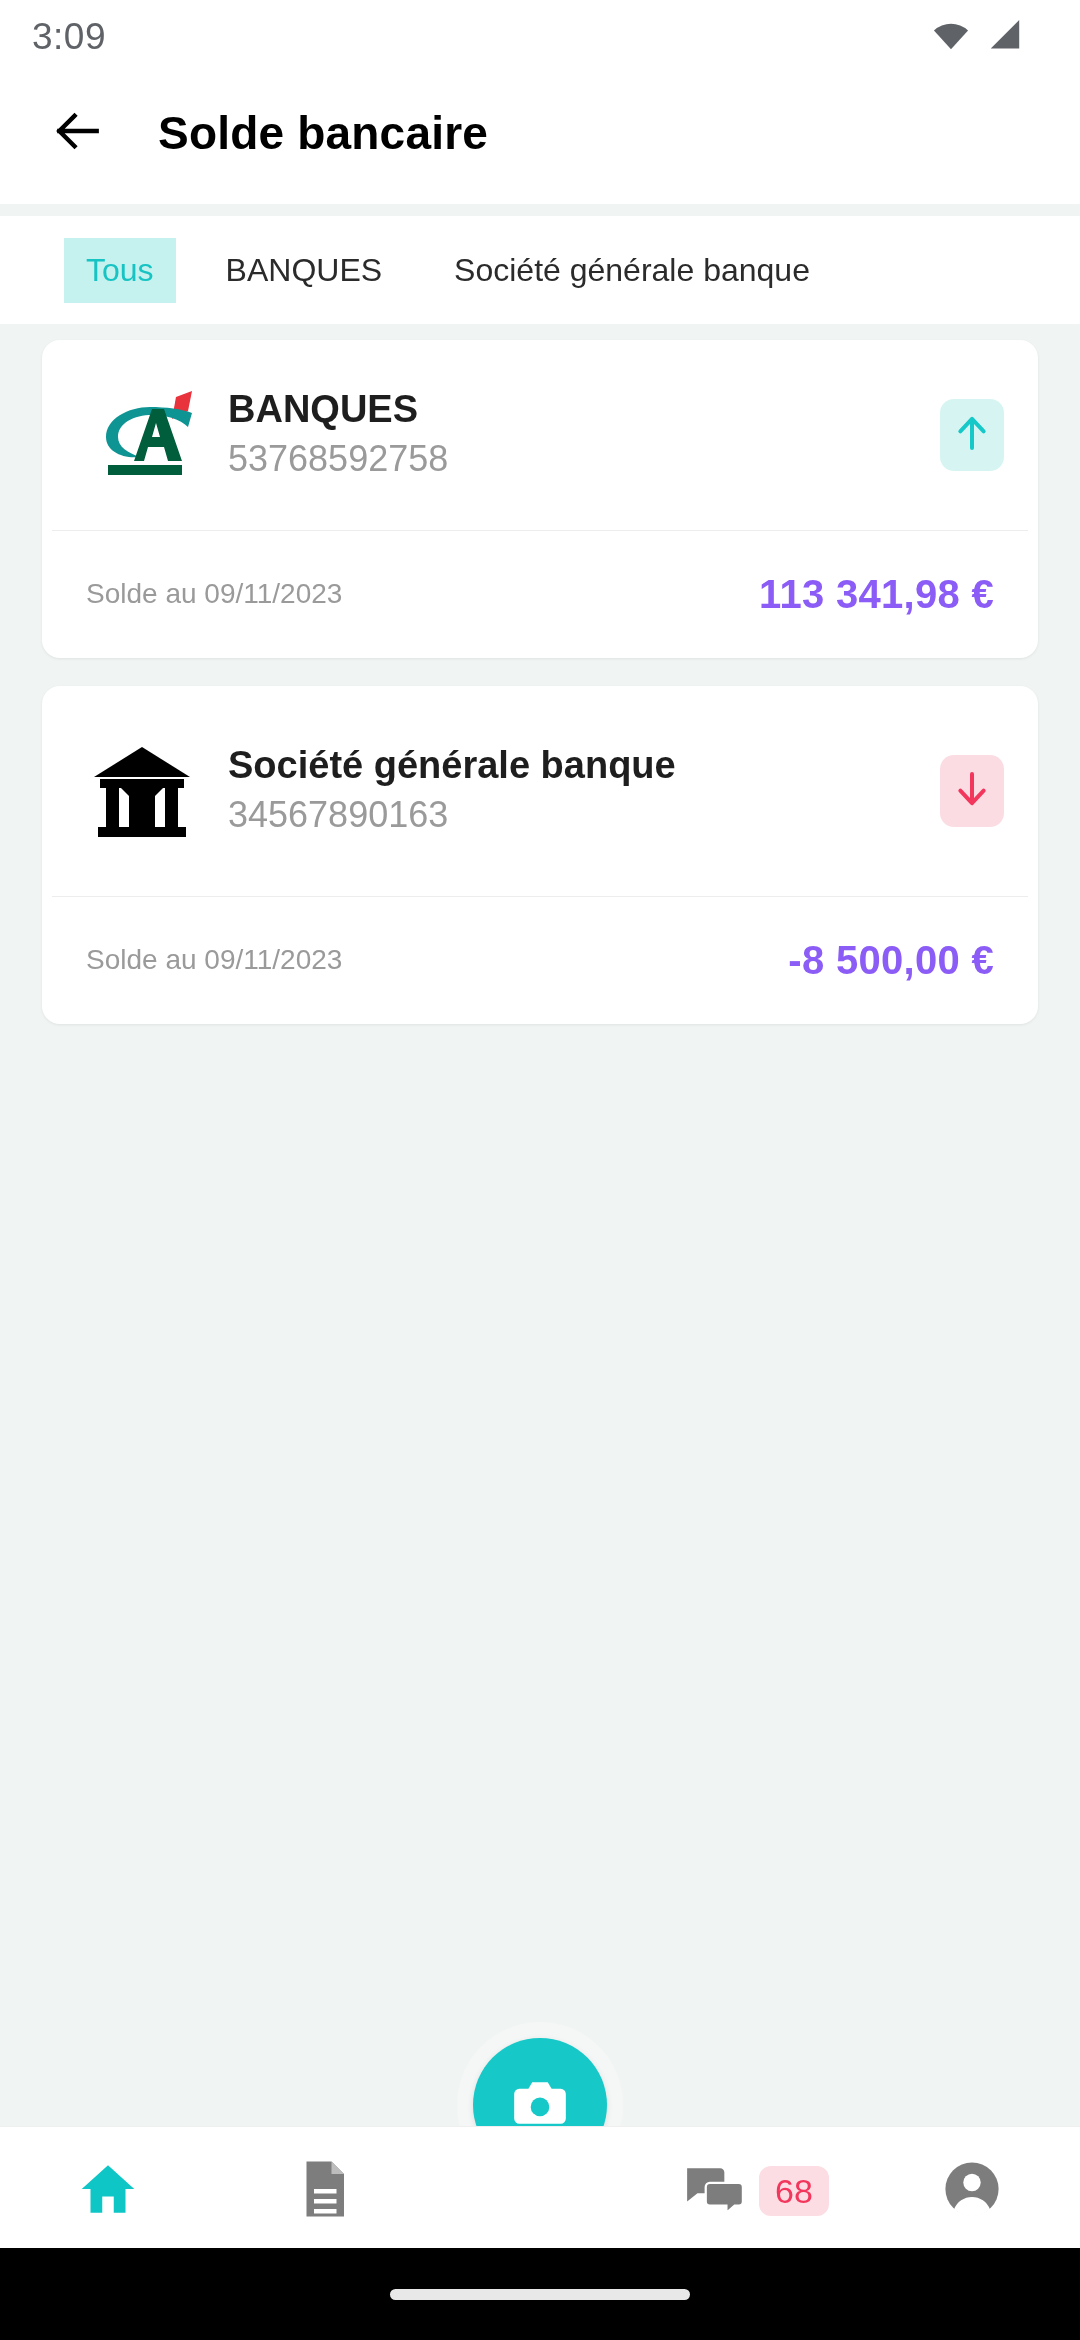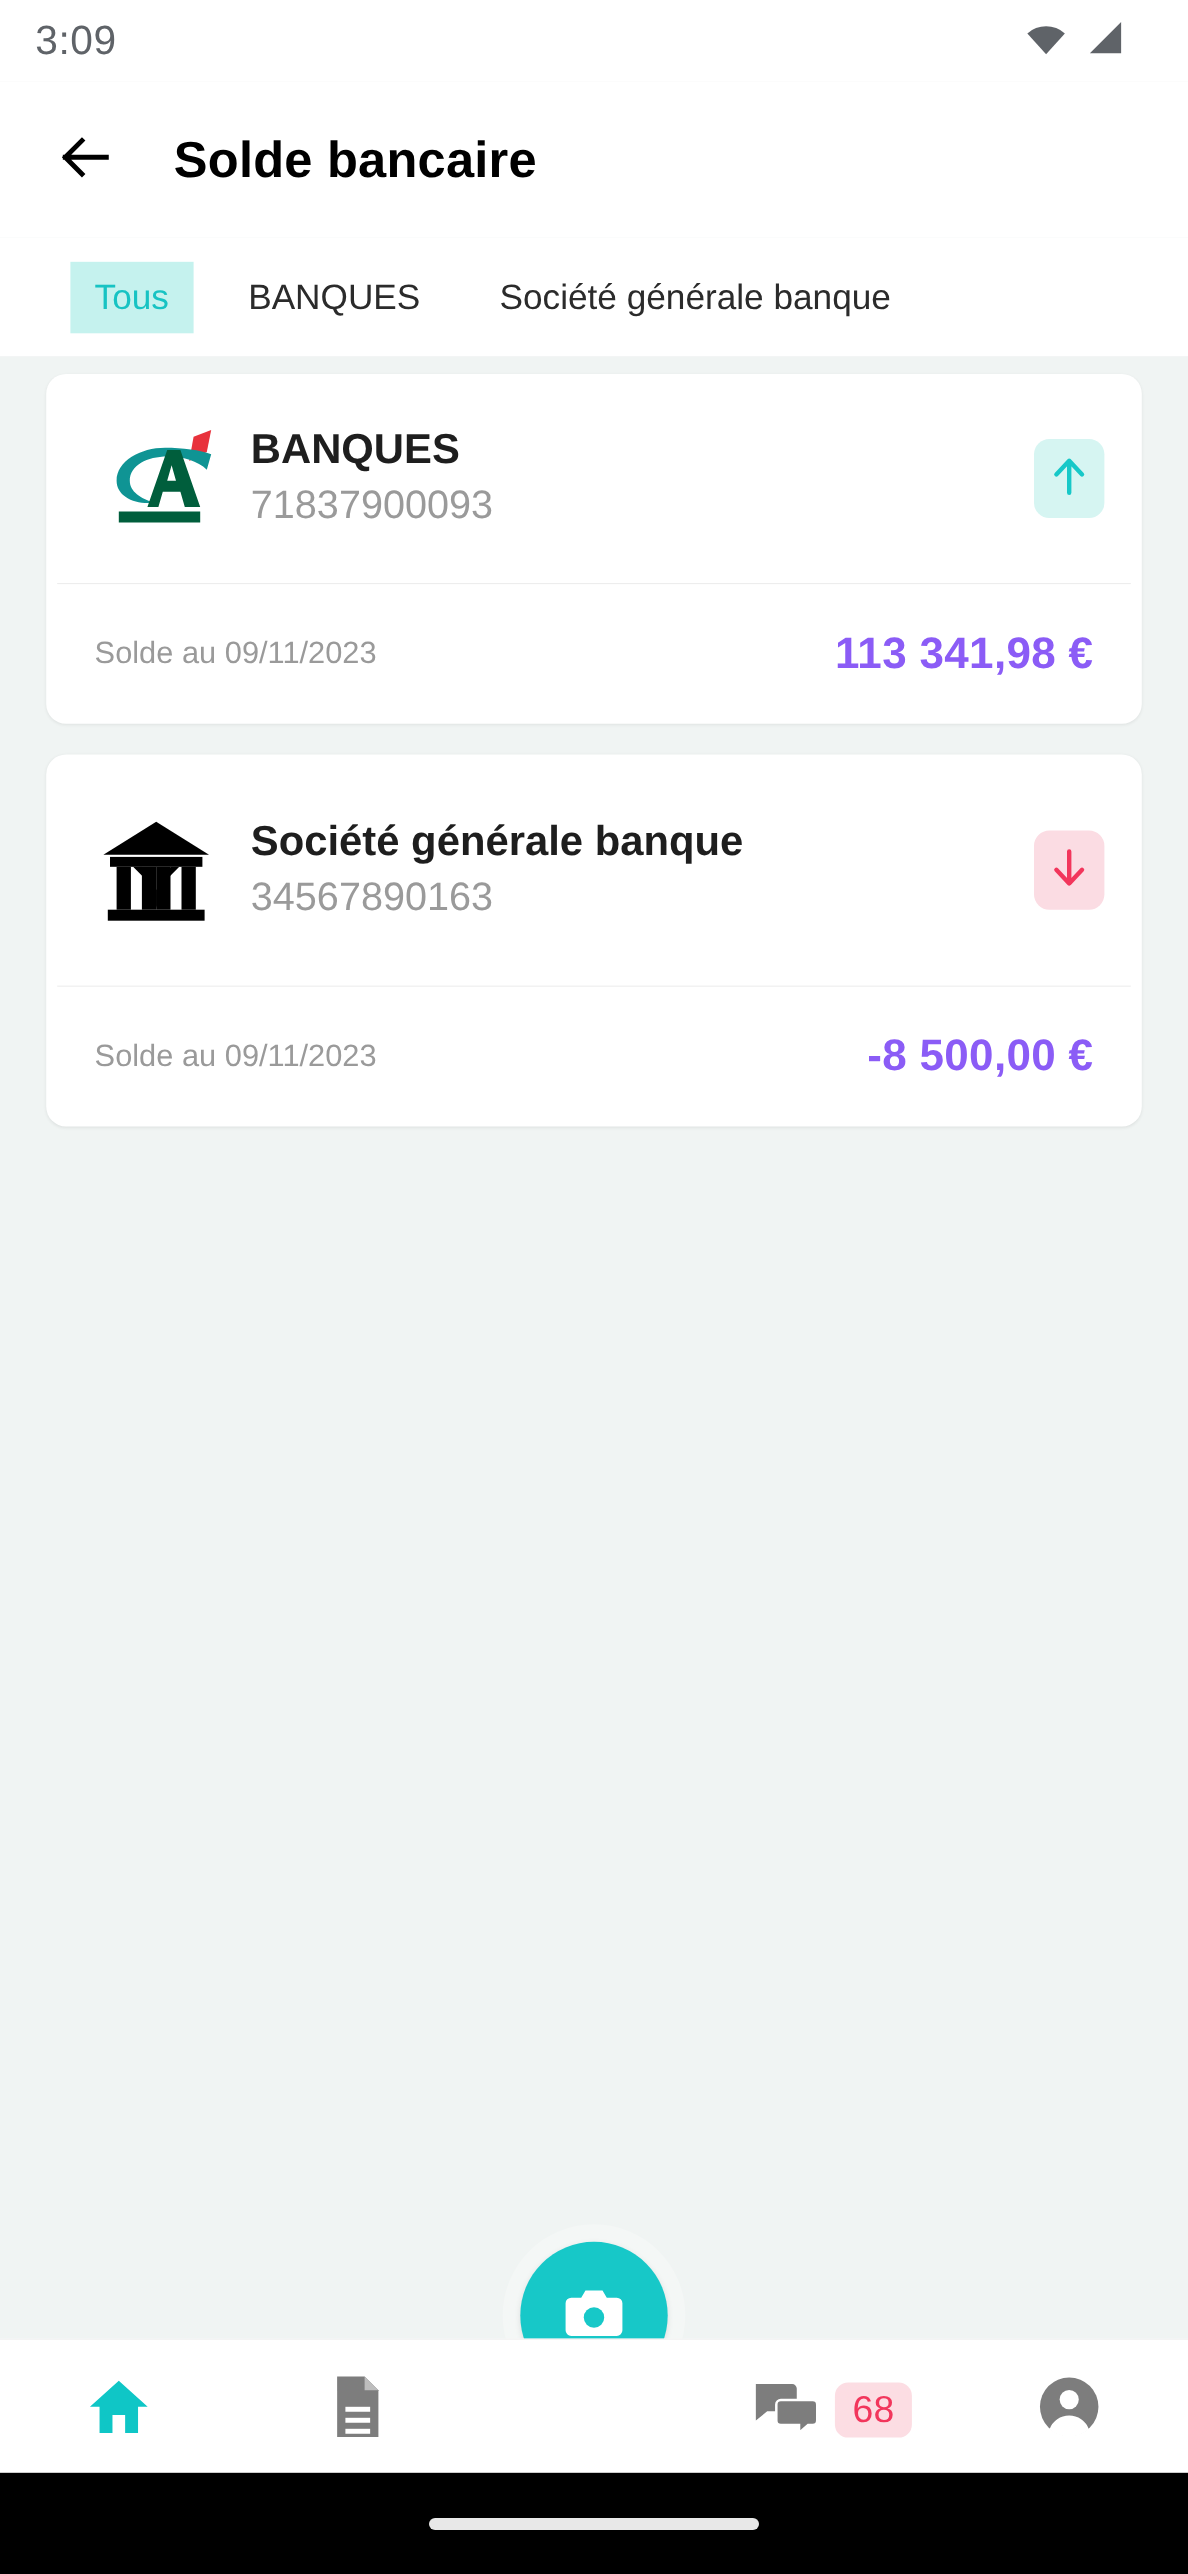--- a/index.html
+++ b/index.html
@@ -16,21 +16,21 @@
     position:absolute; top:0; left:0; width:1080px; height:74px;
     background:#FFFFFF;
     display:flex; align-items:center; justify-content:space-between;
     padding:0 58px 0 32px;
   }
   .status-time { font-size:37px; color:#5F6368; letter-spacing:.5px; }
   .status-icons { display:flex; align-items:center; gap:18px; }
 
   
   .appbar {
-    position:absolute; top:74px; left:0; width:1080px; height:142px;
+    position:absolute; top:62px; left:0; width:1080px; height:142px;
     background:#FFFFFF; display:flex; align-items:center;
   }
   .back-btn {
     width:96px; height:96px; margin-left:30px;
     display:flex; align-items:center; justify-content:center;
     border-radius:50%; cursor:pointer; background:transparent;
   }
   .appbar-title {
     font-size:46px; font-weight:700; color:#000000;
     margin-left:32px; letter-spacing:.2px;
@@ -166,21 +166,21 @@
         <div class="logo-wrap">
           <svg width="108" height="92" viewBox="0 0 108 92">
             <path d="M88 8 L104 2 L100 22 L84 30 Z" fill="#E8323C"></path>
             <path d="M62 18 C40 18 18 30 18 48 C18 62 34 70 52 68 C40 64 30 58 30 48 C30 34 46 26 64 26 C78 26 92 30 100 38 L104 24 C94 20 78 18 62 18 Z" fill="#0F9494"></path>
             <path d="M46 72 L64 20 L76 20 L94 72 L80 72 L76 58 L60 58 L56 72 Z M64 48 L72 48 L68 34 Z" fill="#005E3C"></path>
             <rect x="20" y="76" width="74" height="10" fill="#005E3C"></rect>
           </svg>
         </div>
         <div class="card-texts">
           <div class="bank-name">BANQUES</div>
-          <div class="bank-num">71837900093</div>
+          <div class="bank-num">53768592758</div>
         </div>
         <div class="trend up">
           <span>
             <svg width="34" height="40" viewBox="0 0 20 24">
               <path d="M10 21 L10 4 M3 11 L10 3.5 L17 11" fill="none" stroke="#17C8C8" stroke-width="2.4" stroke-linecap="round" stroke-linejoin="round"></path>
             </svg>
           </span>
         </div>
       </div>
       <div class="divider"></div>

